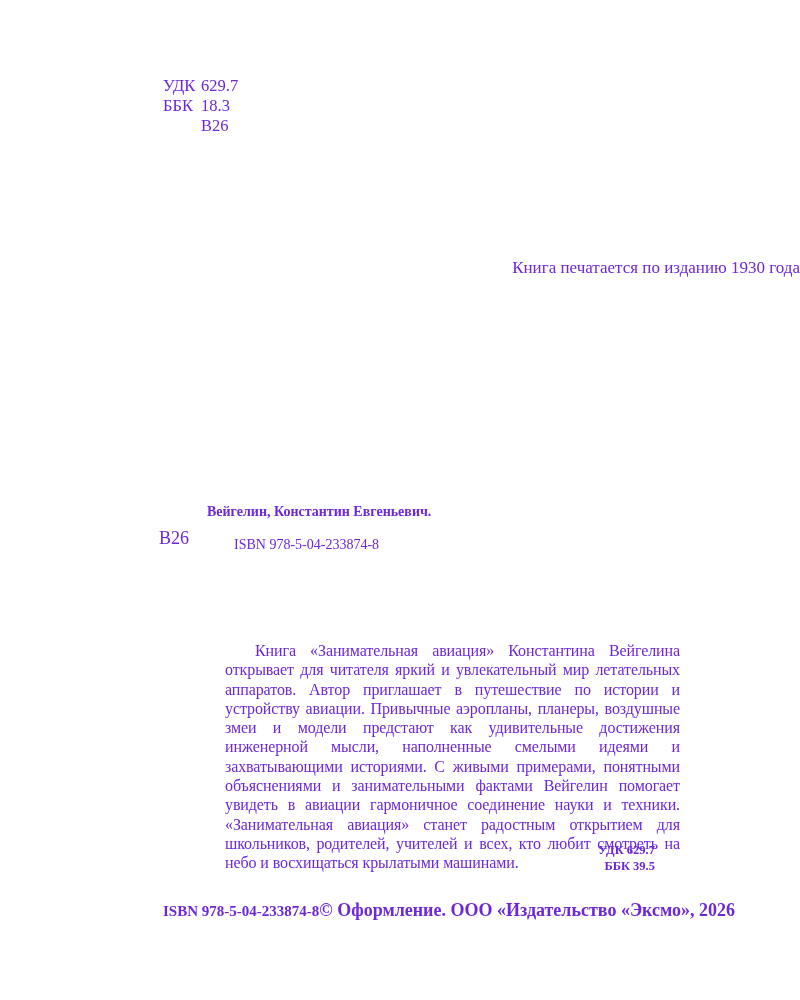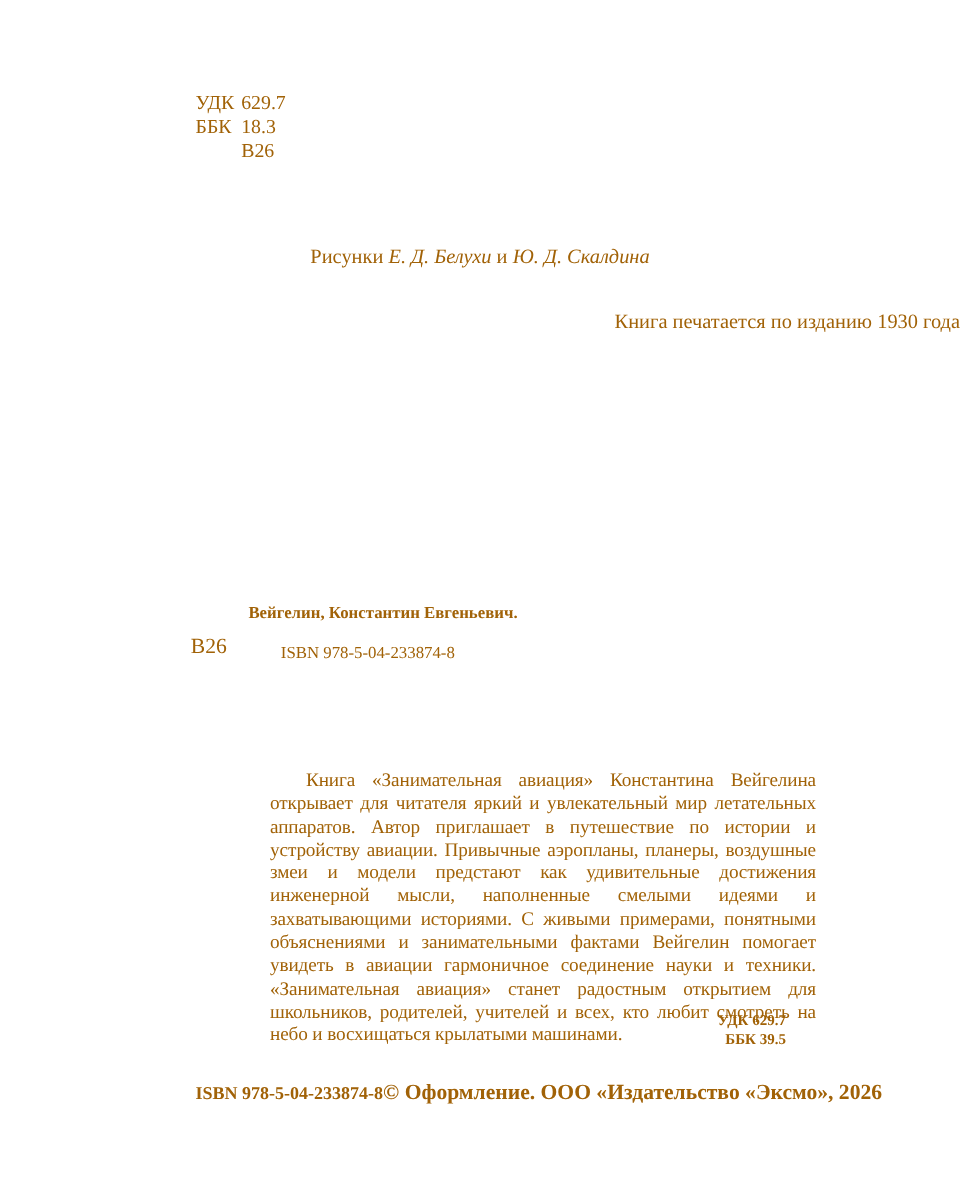--- a/index.html
+++ b/index.html
@@ -5,21 +5,21 @@
   html, body {
     margin: 0;
     padding: 0;
     background: #ffffff;
   }
   .page {
     position: relative;
     width: 800px;
     height: 1000px;
     background: #ffffff;
-    color: #a16207;
+    color: #6d28d9;
     font-family: "Liberation Serif", "DejaVu Serif", serif;
     overflow: hidden;
   }
 
   
   .top-codes {
     position: absolute;
     left: 163px;
     top: 76px;
     font-size: 16.5px;
@@ -127,21 +127,20 @@
 <body>
 
 <div class="page">
 
   <div class="top-codes">
     <div><span class="lbl">УДК</span><span>629.7</span></div>
     <div><span class="lbl">ББК</span><span>18.3</span></div>
     <div><span class="book-code">В26</span></div>
   </div>
 
-  <div class="credits-line1"><span>Рисунки </span><span class="it">Е. Д. Белухи</span><span> и </span><span class="it">Ю. Д. Скалдина</span></div>
 
   <div class="credits-line2">Книга печатается по изданию 1930 года</div>
 
   <div class="catalog-margin-code">В26</div>
 
   <div class="catalog">
     <div class="author">Вейгелин, Константин Евгеньевич.</div>
     <div class="isbn">ISBN 978-5-04-233874-8</div>
   </div>
 

